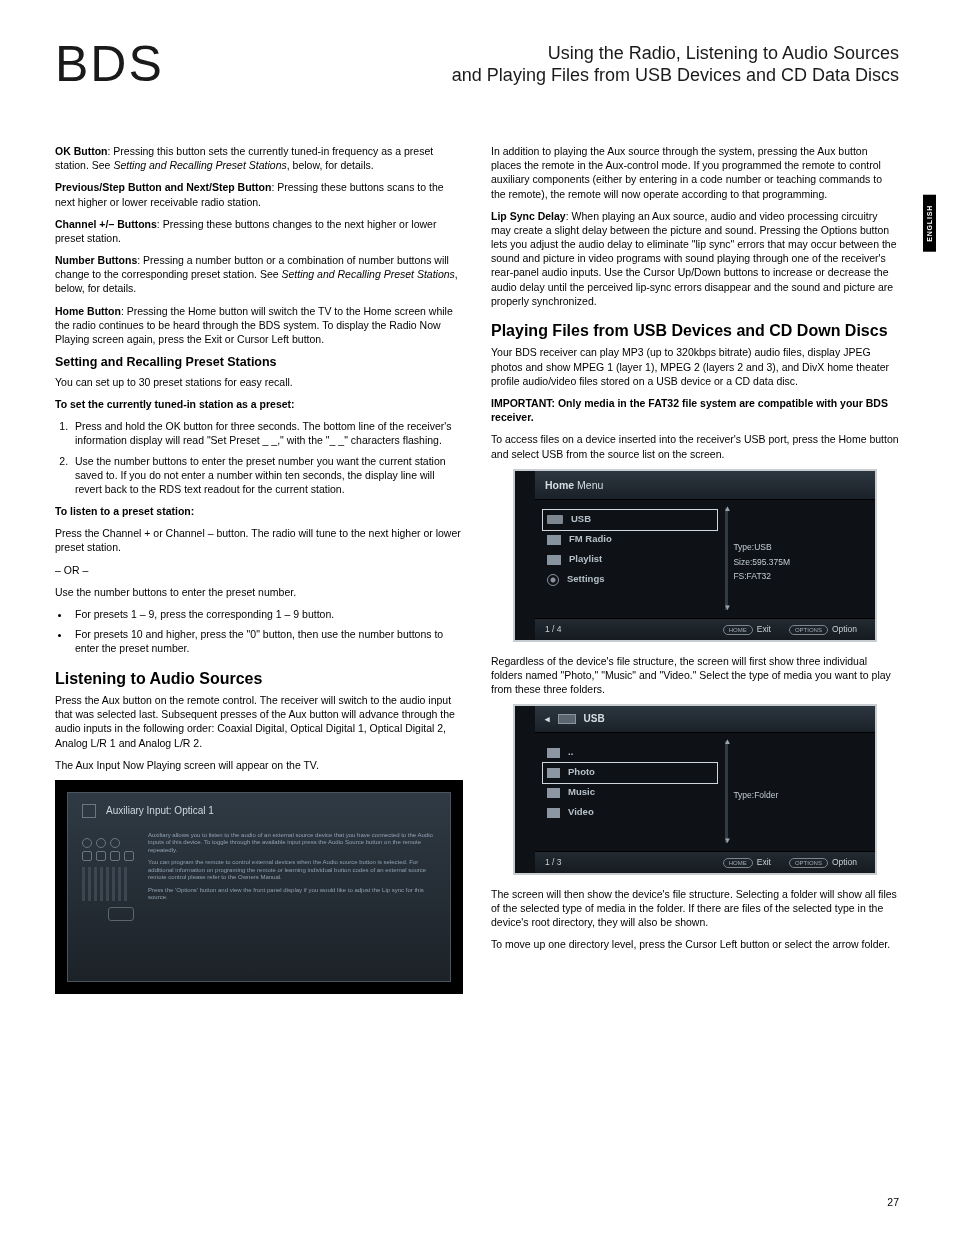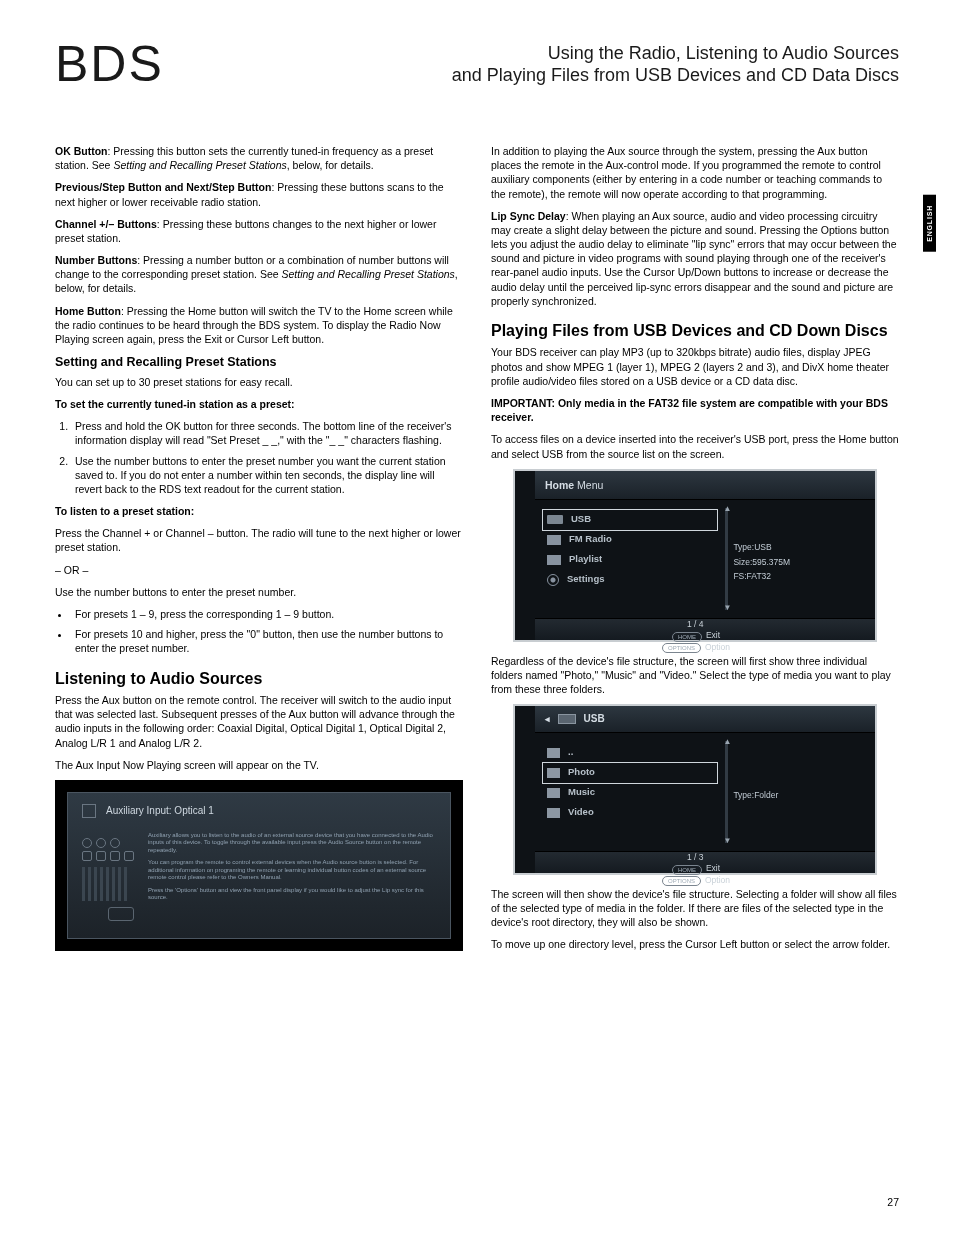--- a/index.html
+++ b/index.html
@@ -87,21 +87,21 @@
   .ui-screenshot {
     background: #000;
     color: #c7d3dc;
     margin: 4px 0 10px 0;
     padding: 12px;
     font-size: 9px;
   }
   .aux-box {
     border: 1px solid #4a5560;
     background: linear-gradient(#2f3a44, #1c2228);
-    height: 147px;
+    height: 190px;
     padding: 10px 14px;
     color: #a9b6c1;
     display: flex;
     gap: 14px;
   }
   .aux-icon {
     width: 14px; height: 14px;
     border: 1px solid #6a7682;
     margin-top: 1px;
     flex-shrink: 0;
@@ -213,21 +213,20 @@
     color: #9aa6b1;
   }
   .menu-footer {
     background: linear-gradient(#232a31, #141a20);
     display: flex;
     align-items: center;
     height: 22px;
     font-size: 8.5px;
     color: #c9d1d8;
     border-top: 1px solid #000;
-    flex-direction: column;
   }
   .mf-count { width: 56px; padding-left: 10px; }
   .mf-spacer { flex: 1; }
   .mf-btn {
     display: flex; align-items: flex-end; gap: 4px;
     margin-right: 18px;
   }
   .pill {
     border: 1px solid #7b858f;
     border-radius: 7px;

